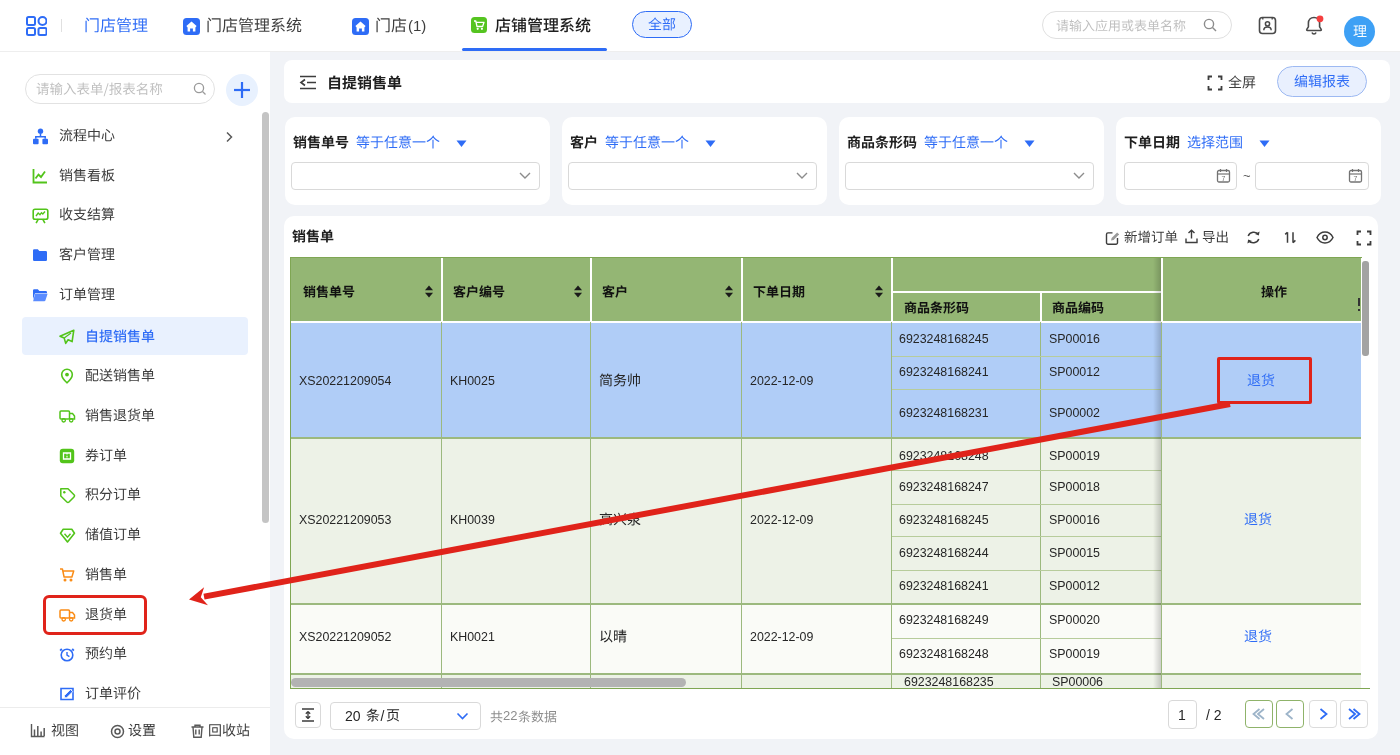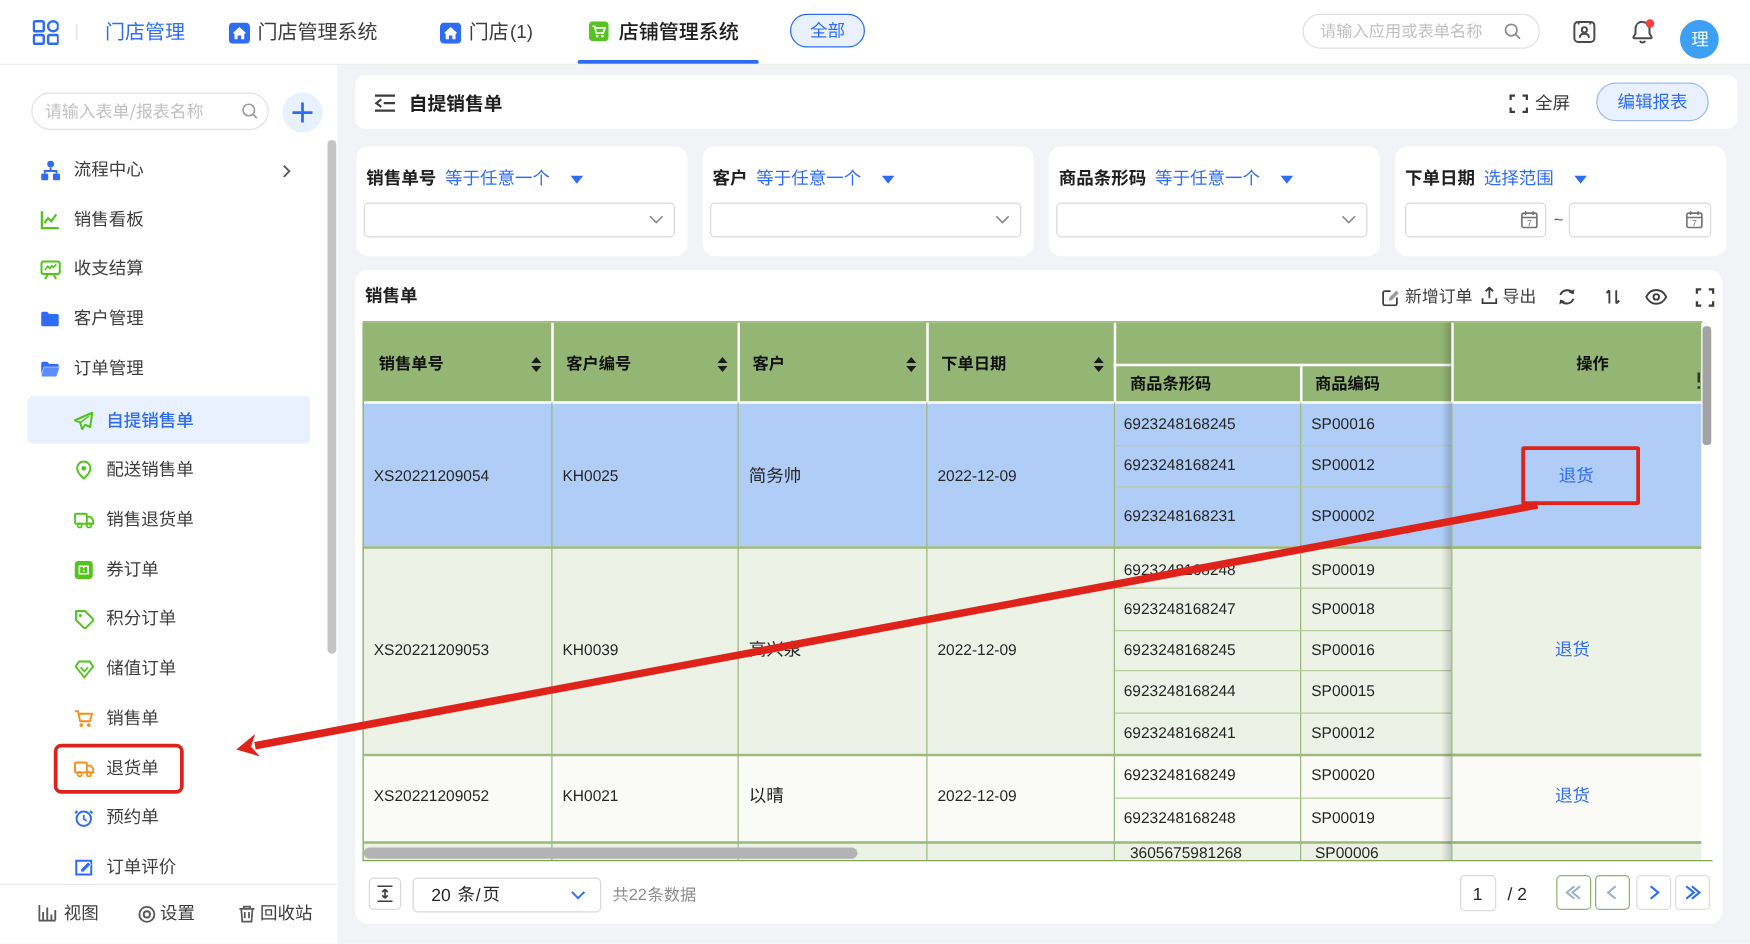--- a/index.html
+++ b/index.html
@@ -713,21 +713,21 @@
 <div style="position:absolute;top:654.0px;font-size:12.4px;color:#262626;font-weight:400;line-height:0;white-space:pre;letter-spacing:normal;left:899.0px;">6923248168248</div>
 <div style="position:absolute;top:654.0px;font-size:12.4px;color:#262626;font-weight:400;line-height:0;white-space:pre;letter-spacing:normal;left:1049.0px;">SP00019</div>
 <div style="position:absolute;left:1244.0px;top:629.4px;width:28.0px;height:14px"><svg width="28.0" height="14" viewBox="0 -880 2000 1000" style="overflow:visible">
       <g fill="#2e6cf6" transform="scale(1,-1)">
         <use href="#q49" x="0"></use>
         <use href="#q50" x="1000"></use>
       </g>
     </svg></div>
 <div style="position:absolute;left:892px;top:673px;width:269px;height:15px;overflow:hidden">
     <div style="position:relative">
-      <div style="position:absolute;left:12px;top:2px;font-size:12.4px;color:#262626;font-family:'Liberation Sans'">3605675981268</div>
+      <div style="position:absolute;left:12px;top:2px;font-size:12.4px;color:#262626;font-family:'Liberation Sans'">6923248168235</div>
       <div style="position:absolute;left:160px;top:2px;font-size:12.4px;color:#262626;font-family:'Liberation Sans'">SP00006</div>
     </div>
   </div>
 <div style="position:absolute;left:1153px;top:258px;width:8px;height:430px;background:linear-gradient(to left,rgba(0,0,0,0.18),rgba(0,0,0,0))"></div>
 <div style="position:absolute;left:290px;top:257px;width:1072px;height:1px;background:#7fa653"></div>
 <div style="position:absolute;left:290px;top:688px;width:1080px;height:1px;background:#7fa653"></div>
 <div style="position:absolute;left:290px;top:258px;width:1px;height:430px;background:#7fa653"></div>
 <div style="position:absolute;left:1362px;top:259px;width:7px;height:429px;background:#fff"></div>
 <div style="position:absolute;left:1362px;top:261px;width:7px;height:95px;background:#a3a3a3;border-radius:3px"></div>
 <div style="position:absolute;left:291px;top:678px;width:395px;height:9px;background:#b3b3b3;border-radius:4.5px"></div>

